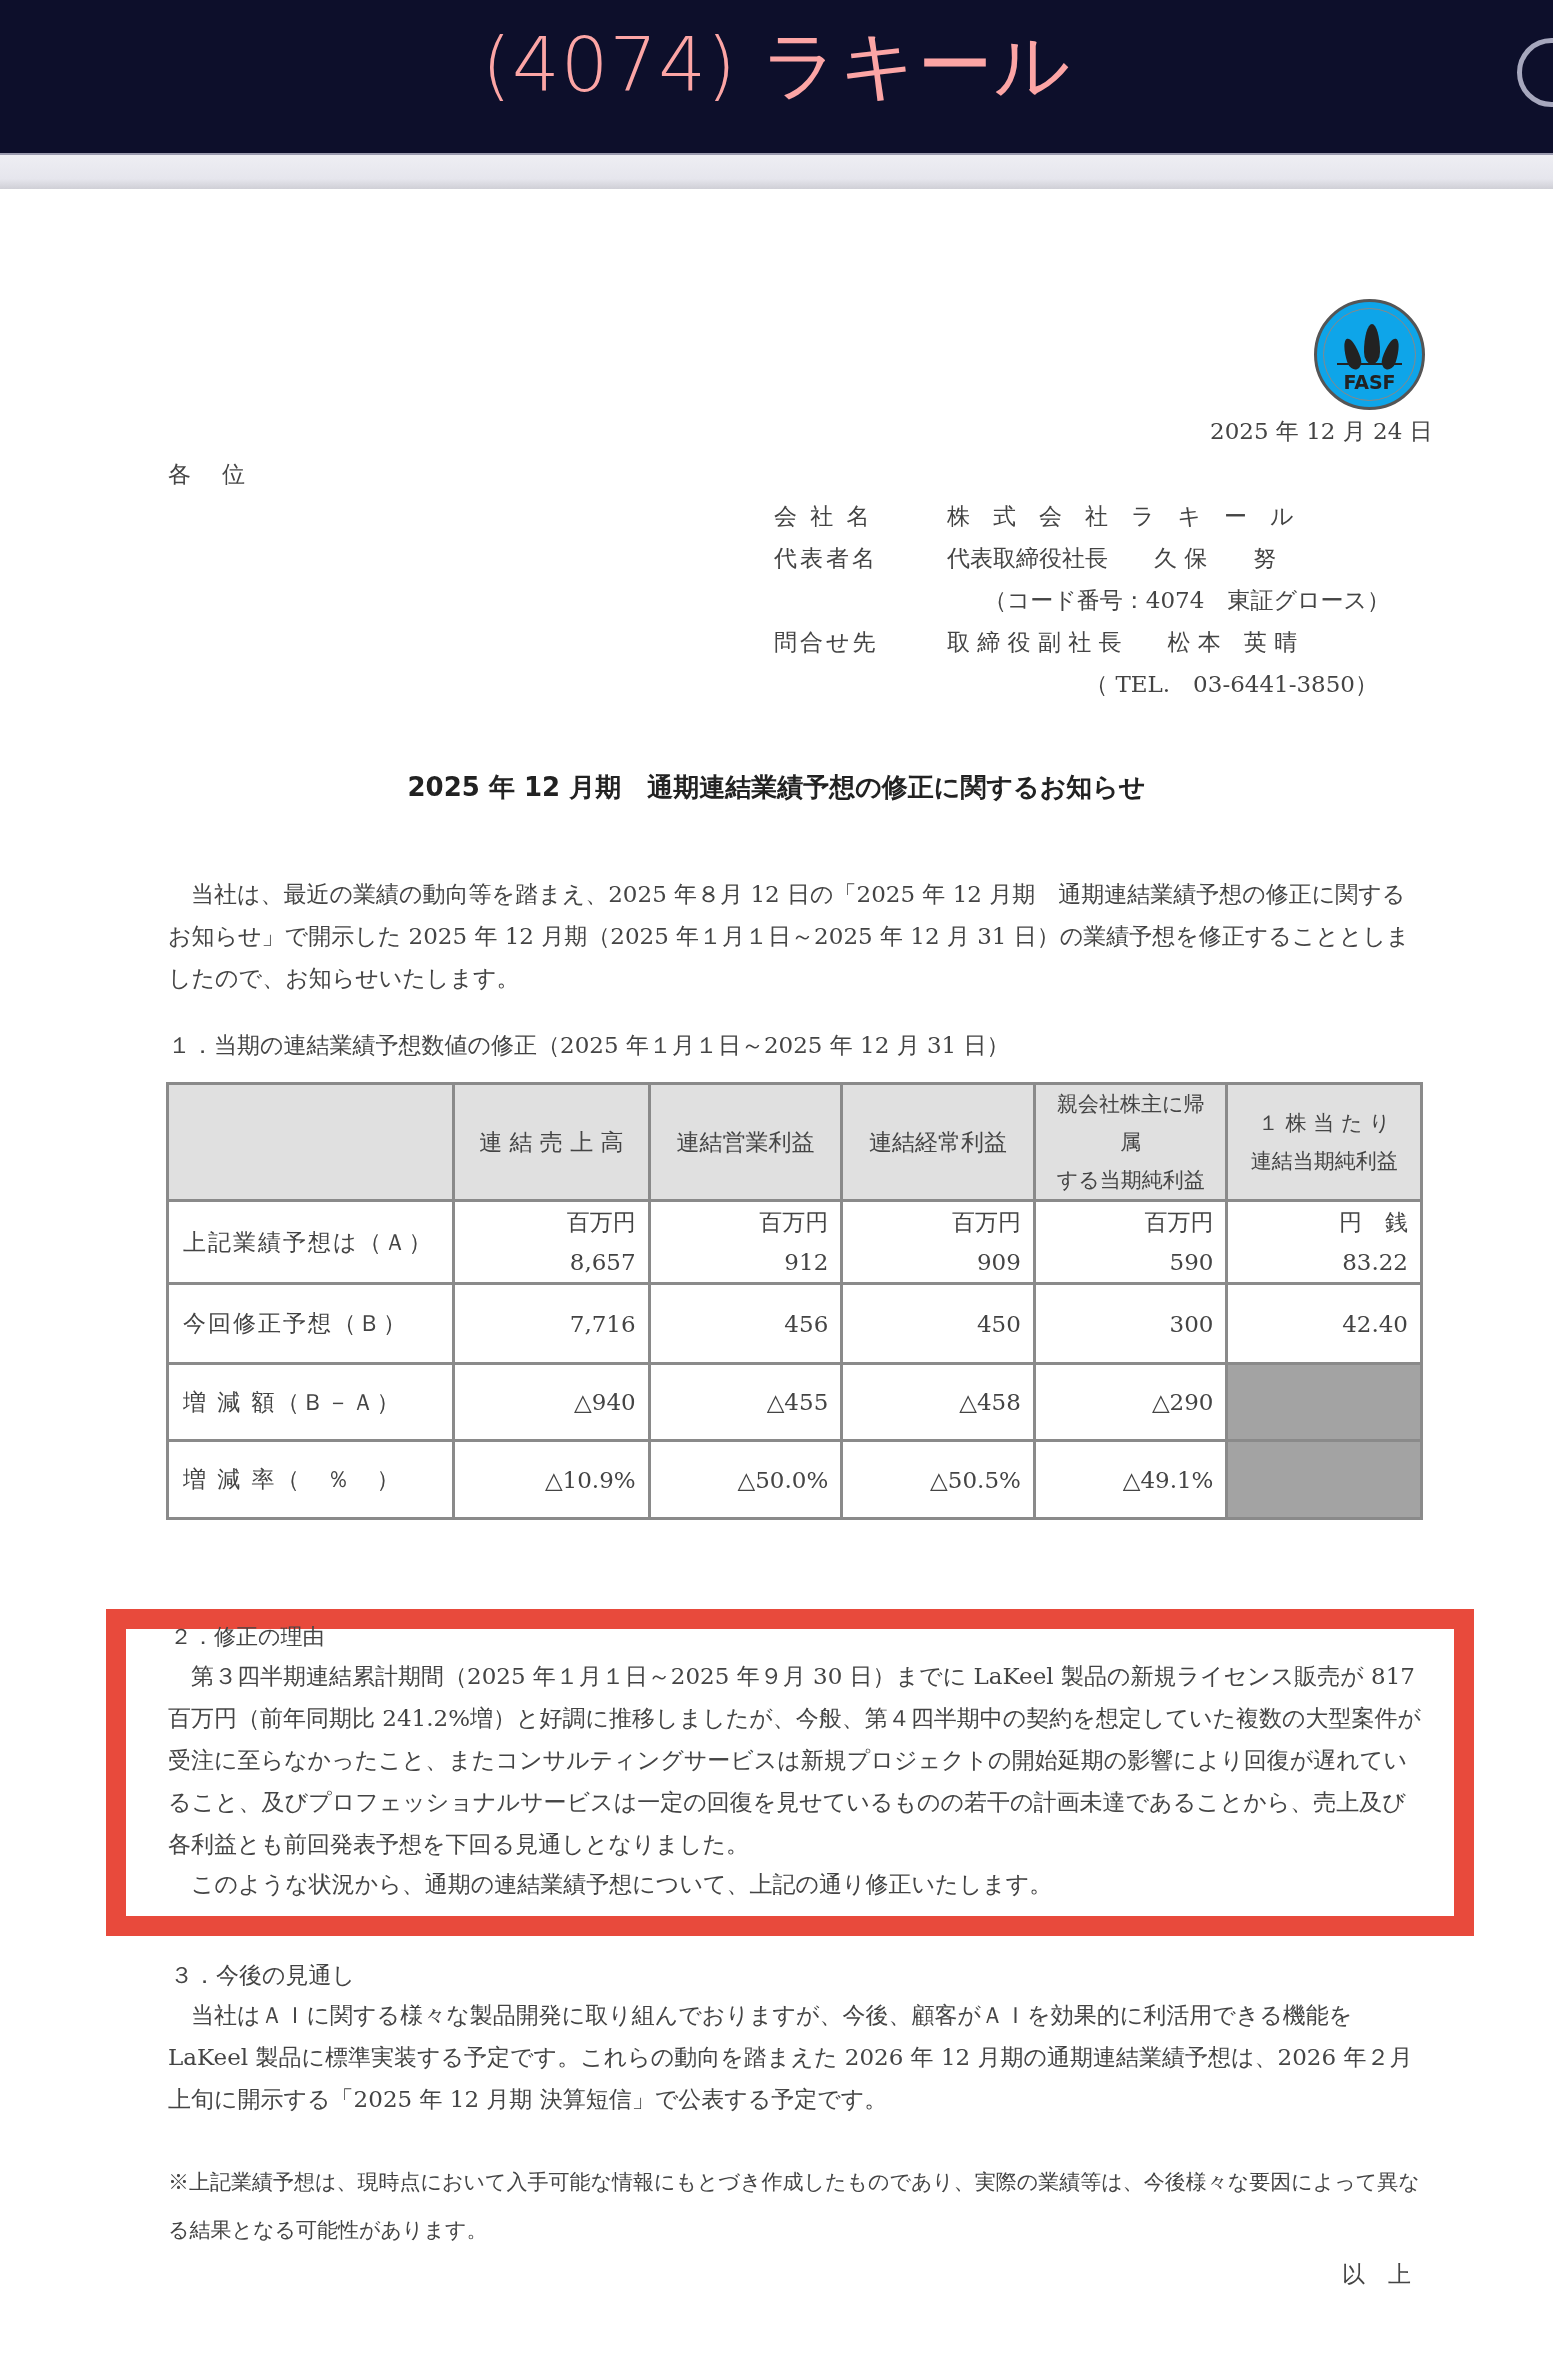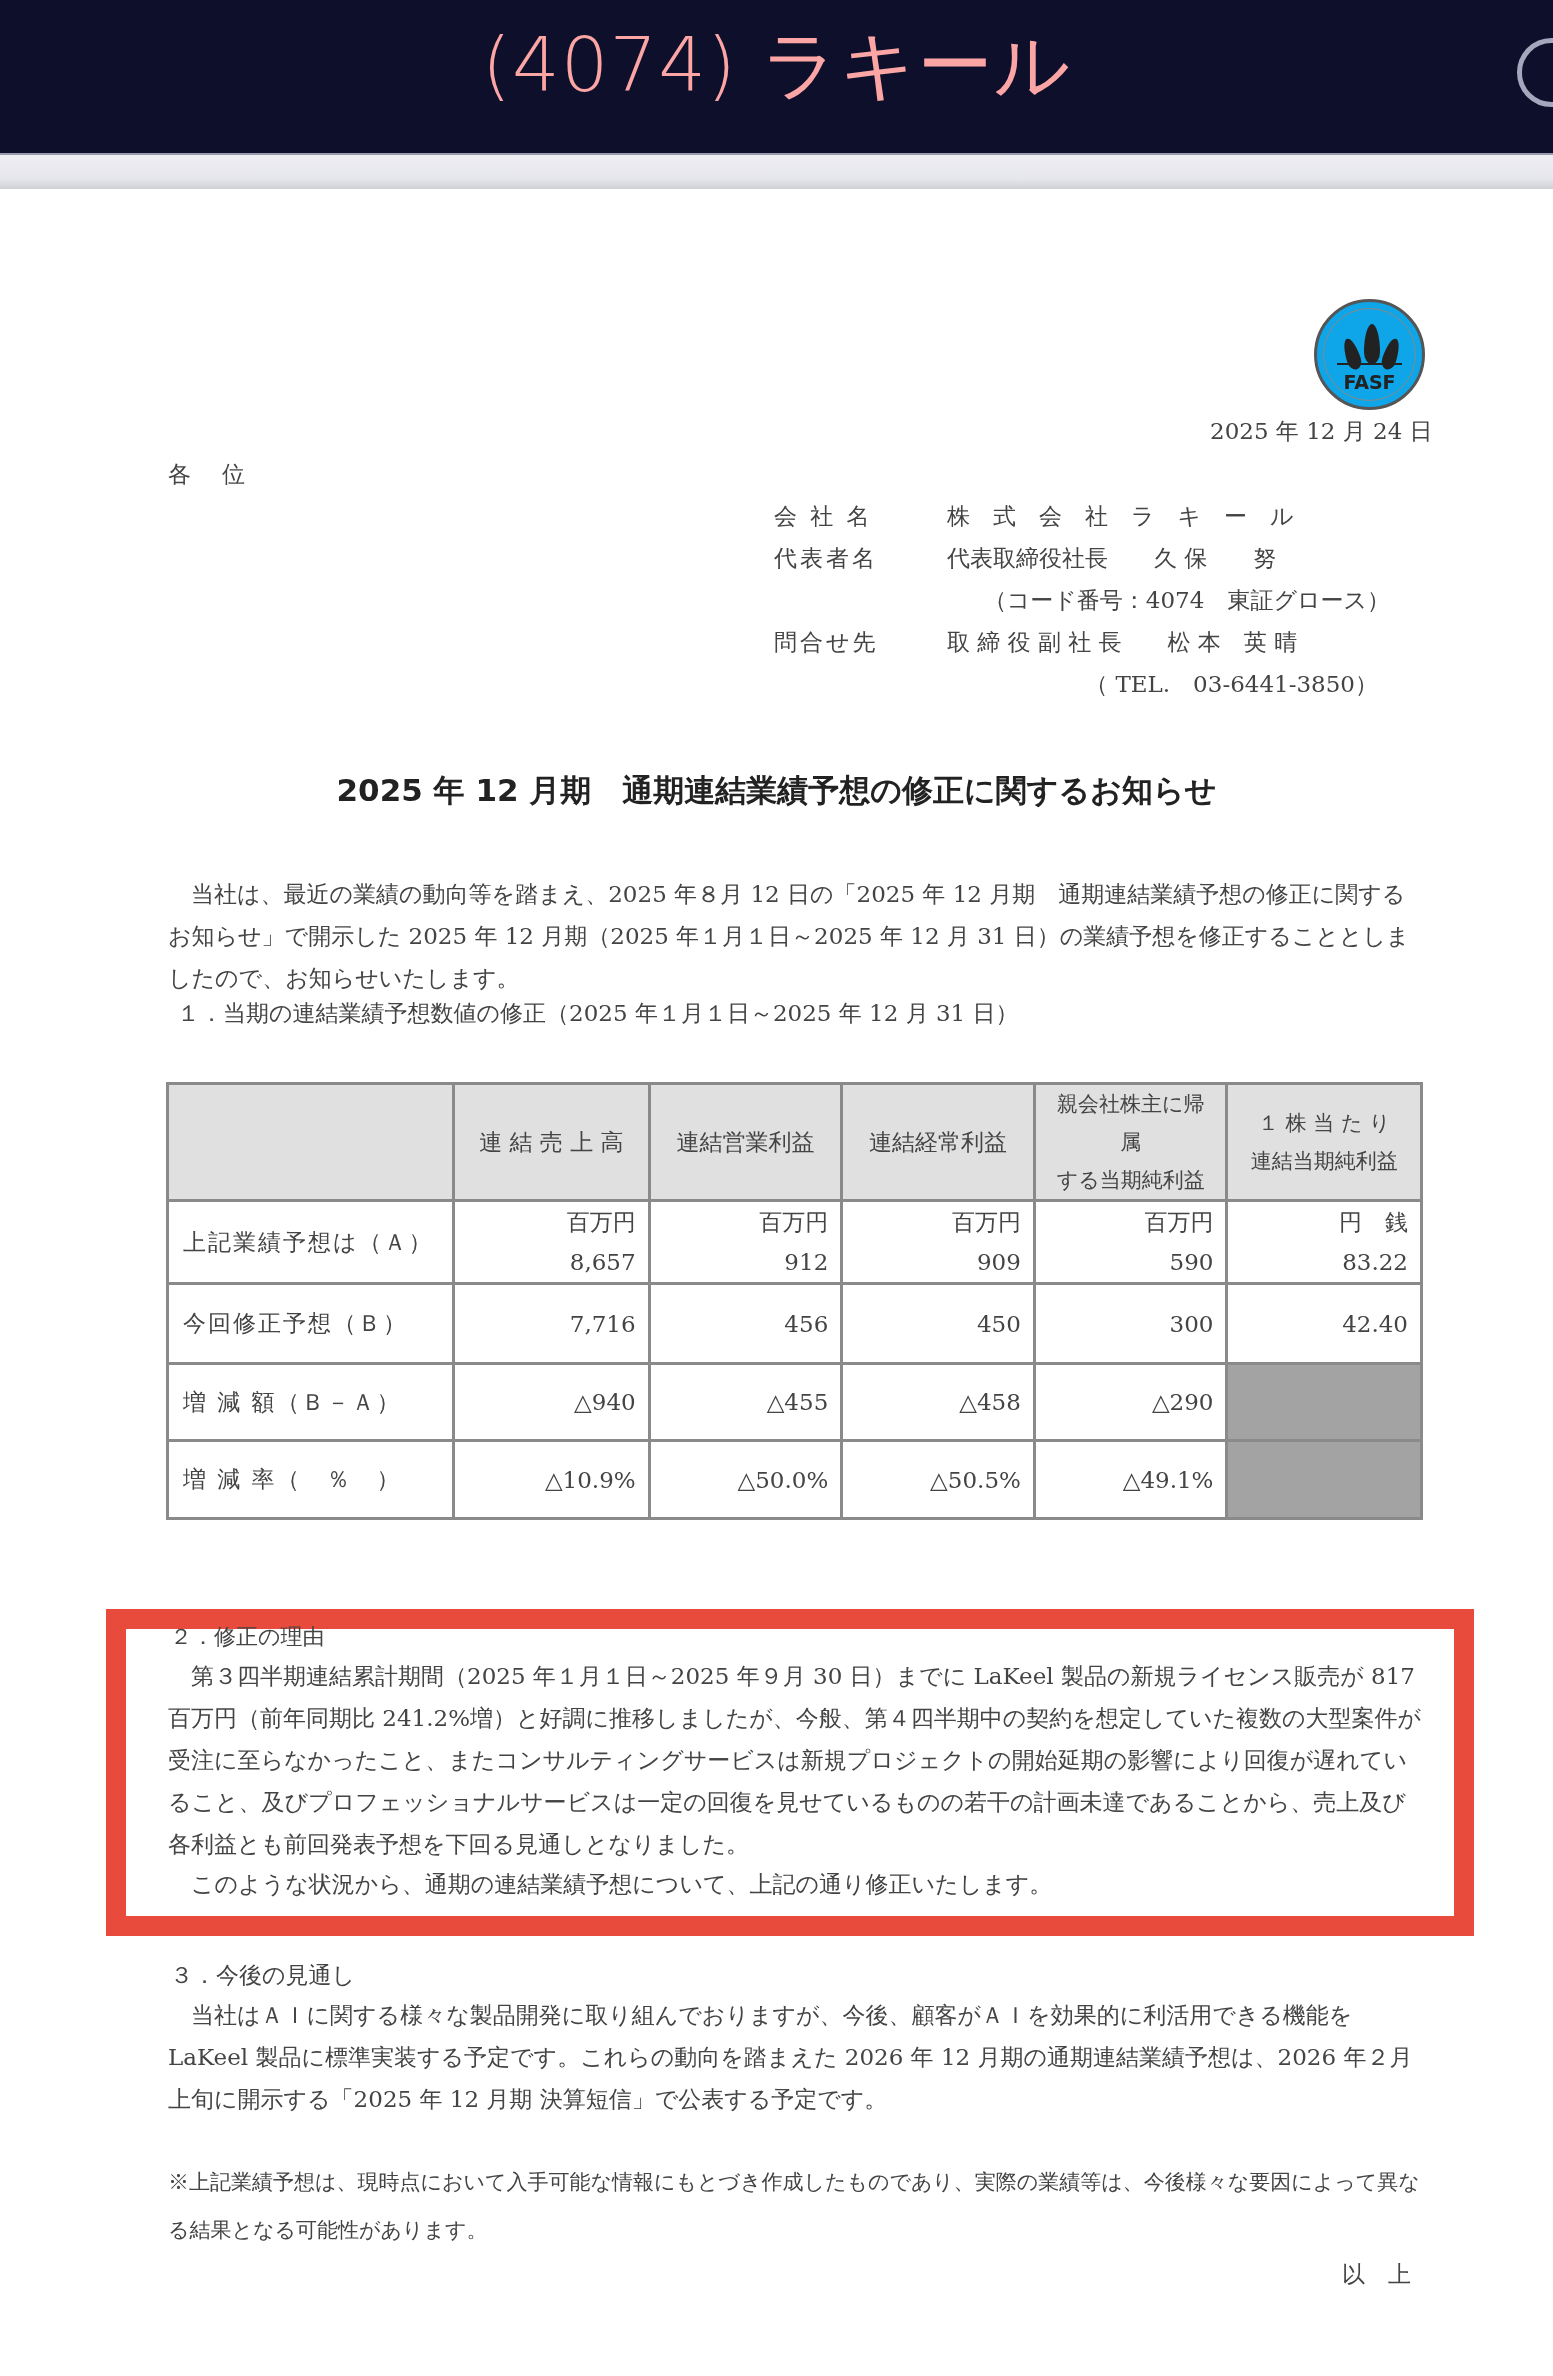--- a/index.html
+++ b/index.html
@@ -18,21 +18,21 @@
   .fasf-logo .leaf { position: absolute; background: #222; border-radius: 50% 50% 50% 50% / 70% 70% 30% 30%; }
   .fasf-logo .l1 { left: 47px; top: 22px; width: 16px; height: 40px; }
   .fasf-logo .l2 { left: 28px; top: 36px; width: 14px; height: 32px; transform: rotate(-18deg); }
   .fasf-logo .l3 { left: 67px; top: 36px; width: 14px; height: 32px; transform: rotate(18deg); }
   .fasf-logo .bar { position: absolute; left: 20px; right: 20px; top: 61px; height: 2px; background: #222; }
   .fasf-logo .label { position: absolute; left: 0; right: 0; top: 69px; text-align: center; font-family: "DejaVu Sans", "Liberation Sans", sans-serif; font-weight: bold; font-size: 19px; color: #222; }
 
   .company-block .row { display: flex; font-size: 23px; color: #444; height: 42px; align-items: center; }
   .company-block .lbl { width: 173px; letter-spacing: 3px; }
 
-  .doc-title { left: 0; width: 1553px; text-align: center; font-family: "DejaVu Sans", "Liberation Sans", sans-serif; font-weight: bold; font-size: 31px; color: #222; }
+  .doc-title { left: 0; width: 1553px; text-align: center; font-family: "DejaVu Sans", "Liberation Sans", sans-serif; font-weight: bold; font-size: 26px; color: #222; }
 
   .para { font-size: 23px; color: #444; line-height: 42px; white-space: normal; }
 
   table.fc { position: absolute; left: 166px; top: 1082px; width: 1257px; border-collapse: collapse; font-size: 23px; color: #444; }
   table.fc td, table.fc th { border: 3px solid #8a8a8a; padding: 0 12px; font-weight: normal; }
   table.fc th { background: #e0e0e0; text-align: center; line-height: 38px; }
   table.fc td.rowlbl { text-align: left; padding-left: 14px; letter-spacing: 2px; }
   table.fc td.num { text-align: right; line-height: 40px; }
   table.fc td.shade { background: #a3a3a3; }
 
@@ -79,21 +79,21 @@
     </div>
     <div class="row" style="justify-content:flex-end; padding-right:30px;">
       <span>（ TEL.　03-6441-3850）</span>
     </div>
   </div>
 
   <div class="abs doc-title" style="top:770px;">2025 年 12 月期　通期連結業績予想の修正に関するお知らせ</div>
 
   <div class="abs para" style="left:168px; top:873px; width:1255px;">　当社は、最近の業績の動向等を踏まえ、2025 年８月 12 日の「2025 年 12 月期　通期連結業績予想の修正に関するお知らせ」で開示した 2025 年 12 月期（2025 年１月１日～2025 年 12 月 31 日）の業績予想を修正することとしましたので、お知らせいたします。</div>
 
-  <div class="abs t" style="left:168px; top:998px;margin-left:9px;">１．当期の連結業績予想数値の修正（2025 年１月１日～2025 年 12 月 31 日）</div>
+  <div class="abs t" style="left:168px; top:1030px;">１．当期の連結業績予想数値の修正（2025 年１月１日～2025 年 12 月 31 日）</div>
 
   <table class="fc">
     <colgroup>
       <col style="width:287px">
         <col style="width:196px">
         <col style="width:193px">
         <col style="width:193px">
         <col style="width:193px">
         <col style="width:195px">
     </colgroup>

